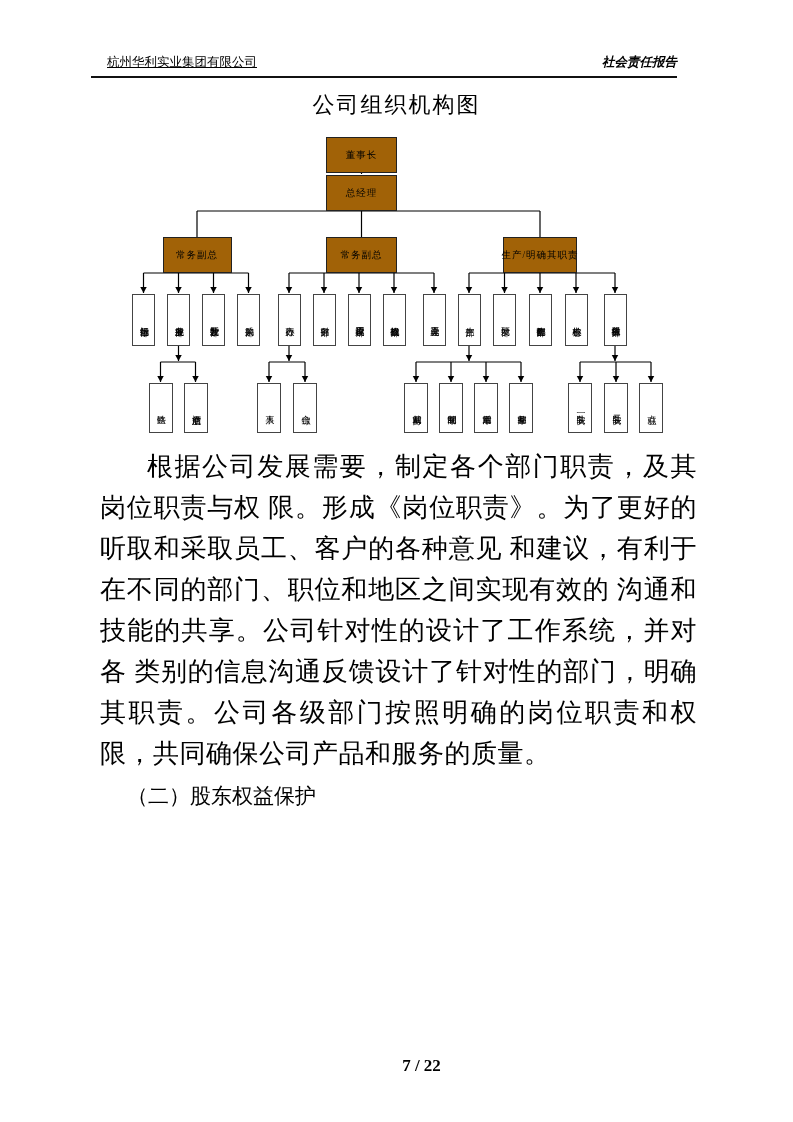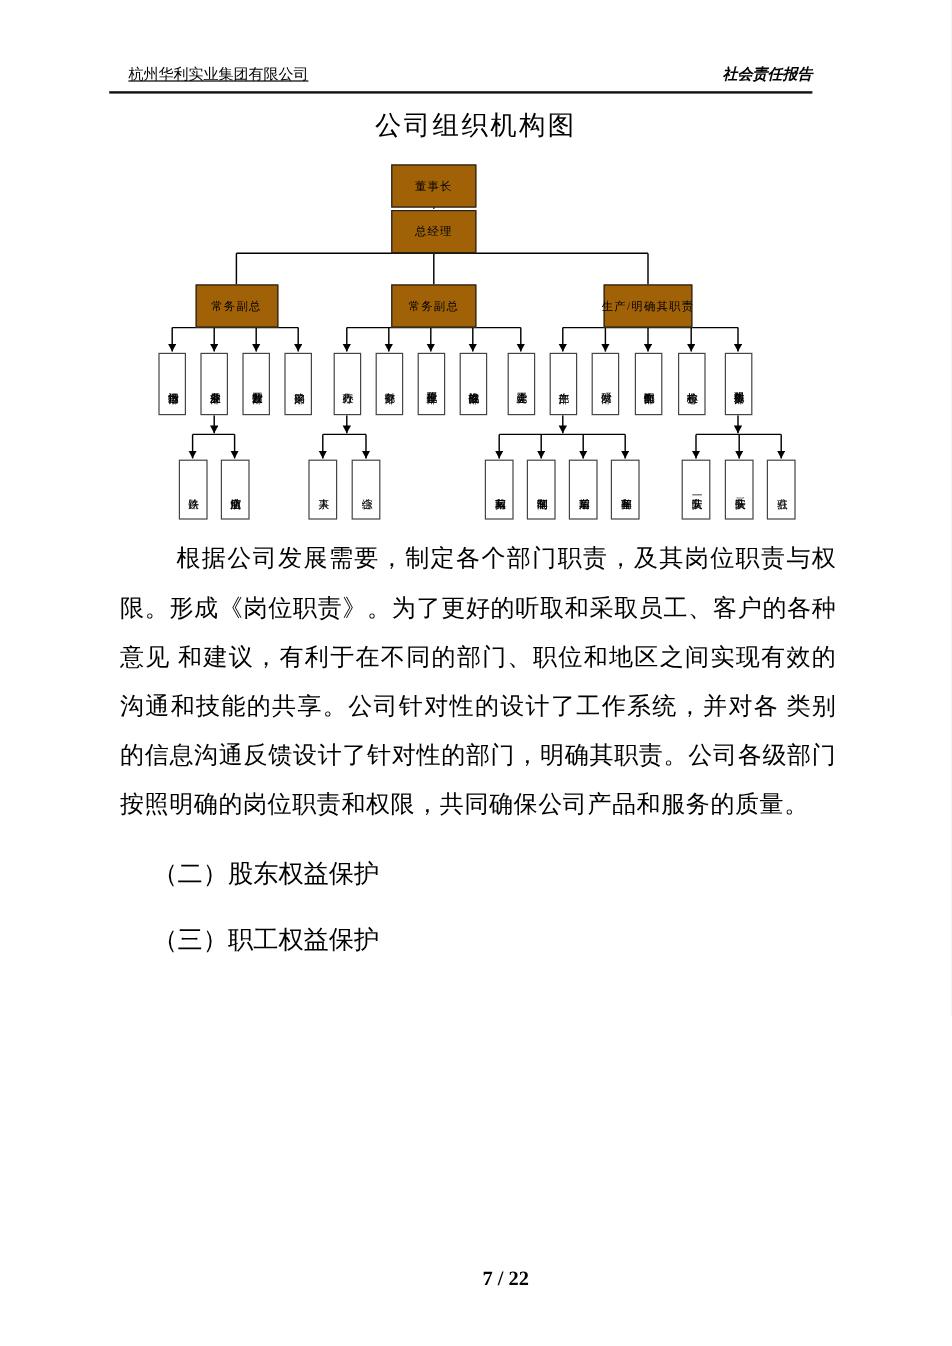--- a/index.html
+++ b/index.html
@@ -35,25 +35,25 @@
     border:1.5px solid #444; background:#fff;
     writing-mode:vertical-lr; text-orientation:upright;
     display:flex; align-items:center; justify-content:center;
     font-size:9px; line-height:1.1; white-space:nowrap;
   }
   .v3 { top:161px; height:52px; }
   .v4 { top:250px; height:50px; }
   
   .bodytext { position:absolute; left:100px; top:446px; width:597px; }
   .para {
-    margin:0; font-size:20px; line-height:41px;
+    margin:0; font-size:26px; line-height:41px;
     text-align:justify; text-justify:inter-ideograph; text-indent:47px;
     letter-spacing:0.5px;
   }
-  .heading { margin:16px 0 0 0; font-size:21px; line-height:41px; text-indent:27px; }
+  .heading { margin:2px 0 0 0; font-size:21px; line-height:41px; text-indent:27px; }
   .heading.h3 { margin-top:14px; }
   
   .footer {
     position:absolute; left:0; top:1056px; width:100%;
     text-align:center; font-size:17px; font-weight:bold;padding-left:25px;
   }
 </style>
 </head>
 <body>
 
@@ -153,18 +153,17 @@
     <div class="v v4" style="left:354px;width:24px">后道车间</div>
     <div class="v v4" style="left:389px;width:24px">整备车间</div>
     <div class="v v4" style="left:448px;width:24px">安装一队</div>
     <div class="v v4" style="left:484px;width:24px">安装二队</div>
     <div class="v v4" style="left:519px;width:24px">驻点</div>
   </div>
 
   <div class="bodytext">
     <p class="para">根据公司发展需要，制定各个部门职责，及其岗位职责与权 限。形成《岗位职责》。为了更好的听取和采取员工、客户的各种意见 和建议，有利于在不同的部门、职位和地区之间实现有效的 沟通和技能的共享。公司针对性的设计了工作系统，并对各 类别的信息沟通反馈设计了针对性的部门，明确其职责。公司各级部门按照明确的岗位职责和权限，共同确保公司产品和服务的质量。</p>
     <p class="heading">（二）股东权益保护</p>
-    <p class="heading h3">（三）职工权益保护</p>
   </div>
 
   <div class="footer">7 / 22</div>
 
 </div>
 
 </body></html>

